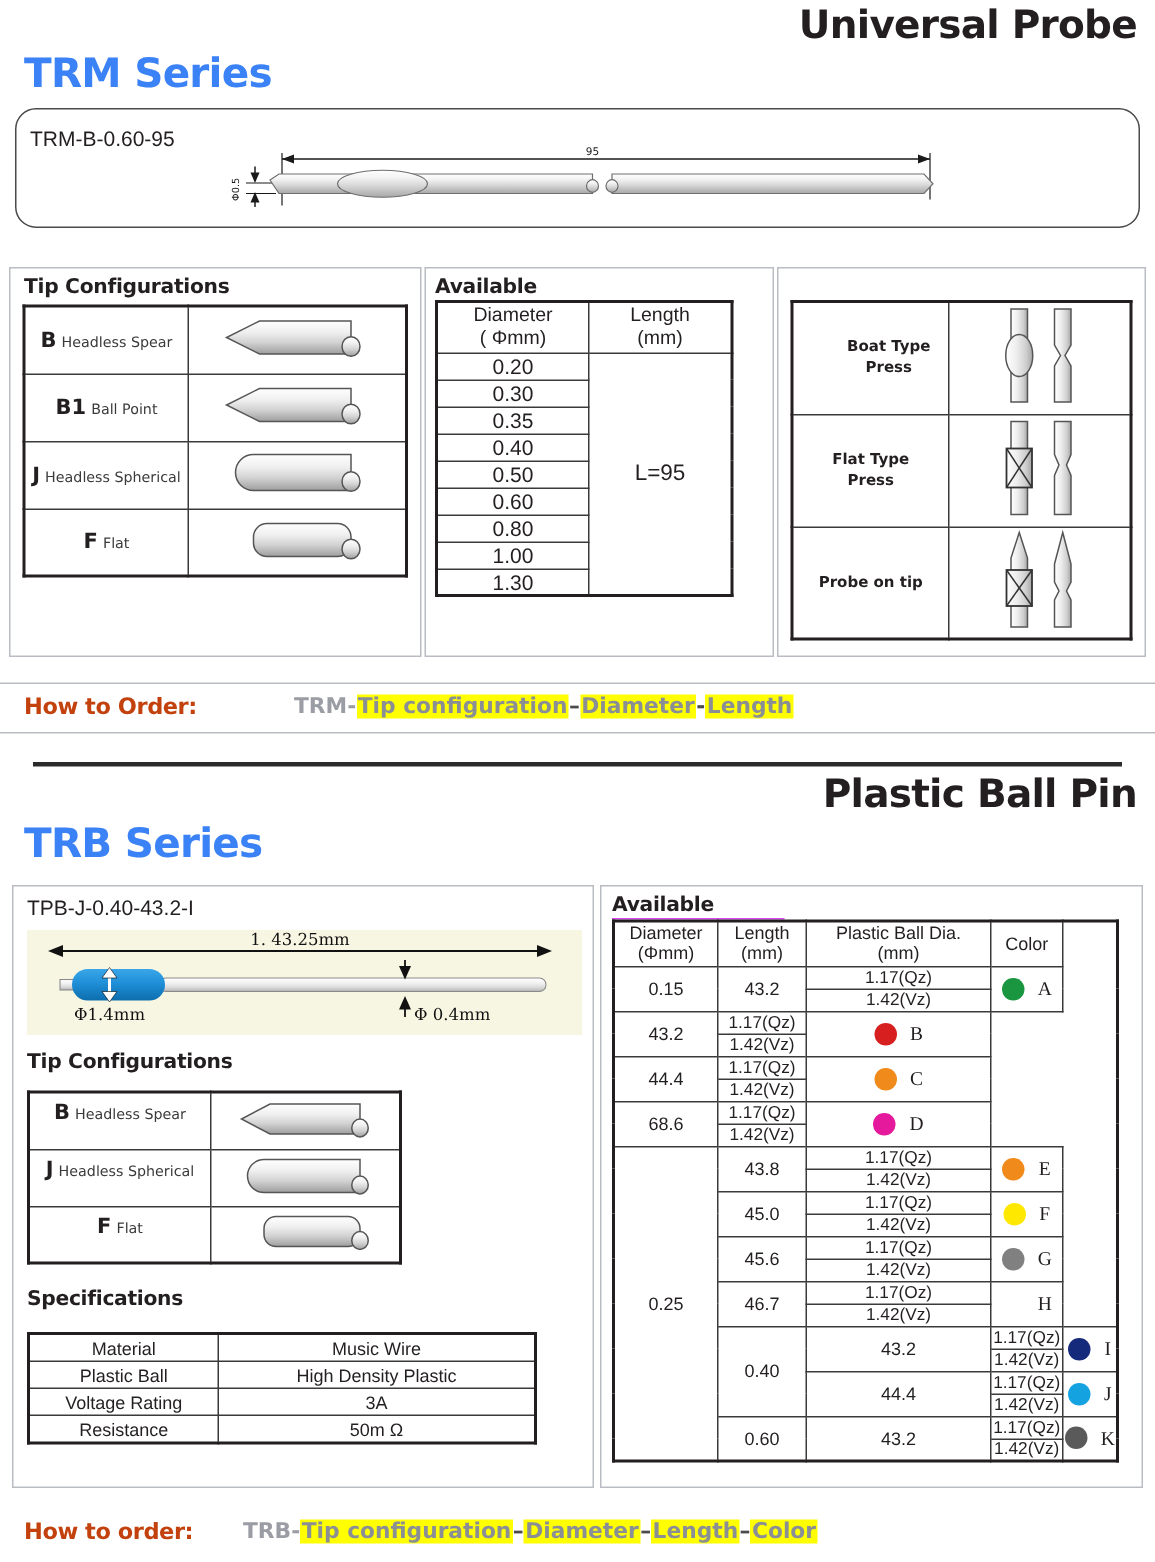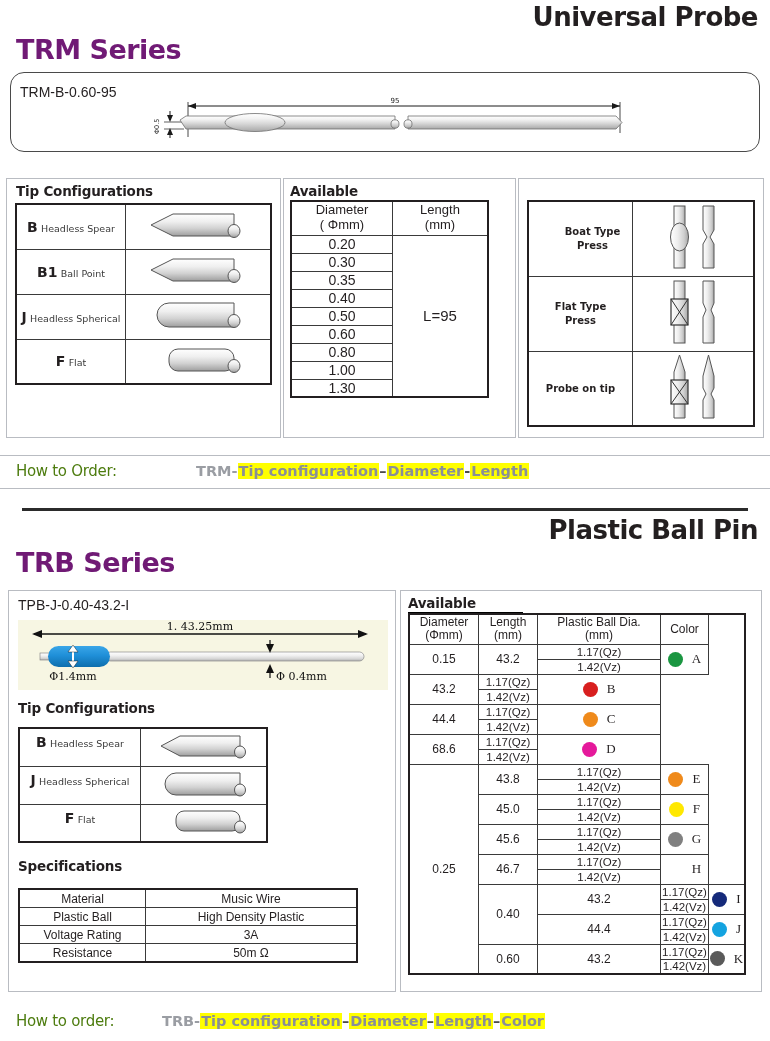--- a/index.html
+++ b/index.html
@@ -14,53 +14,53 @@
   .page{position:relative;width:770px;height:1041px;}
 
   
   .big-title{
     position:absolute;right:12px;
     font-size:26px;font-weight:bold;letter-spacing:-0.5px;
     color:#231f20;font-family:"DejaVu Sans", sans-serif;
   }
   .series-title{
     position:absolute;left:16px;
-    font-size:27px;font-weight:bold;color:#701a75;
+    font-size:27px;font-weight:bold;color:#3b82f6;
     letter-spacing:-0.5px;font-family:"DejaVu Sans", sans-serif;
   }
   .hrule{position:absolute;left:22px;width:726px;height:3px;background:#2b2b2b;}
 
   
   .panel{position:absolute;border:1px solid #b9bcc2;background:#fff;box-sizing:border-box;}
   .panel-round{border-radius:14px;border:1px solid #4a4a4a;}
 
   .sec-head{
     position:absolute;font-size:13.5px;font-weight:bold;color:#231f20;
     font-family:"DejaVu Sans", sans-serif;letter-spacing:-0.2px;
   }
-  .sec-head-ul{border-bottom:2px solid #000000;padding-bottom:1px;}
+  .sec-head-ul{border-bottom:2px solid #d946ef;padding-bottom:1px;}
 
   
   table.grid{border-collapse:collapse;position:absolute;background:#fff;}
   table.grid td,table.grid th{
     border:1px solid #3a3a3a;text-align:center;vertical-align:middle;
     font-size:12px;font-weight:normal;color:#231f20;padding:0;
   }
   table.grid{border:2px solid #231f20;}
 
   .tipcell{text-align:left;padding-left:9px;}
   .tipcode{font-size:14px;font-weight:bold;font-family:"DejaVu Sans", sans-serif;}
   .tipname{font-size:9.5px;color:#3a3a3a;font-family:"DejaVu Sans", sans-serif;}
 
   .presslbl{font-size:10px;font-weight:bold;line-height:1.35;font-family:"DejaVu Sans", sans-serif;}
 
   
   .order-band{position:absolute;left:0;width:770px;border-top:1px solid #b9bcc2;border-bottom:1px solid #b9bcc2;background:#fff;}
   .order-label{
-    position:absolute;font-size:15px;font-weight:normal;color:#4d7c0f;
+    position:absolute;font-size:15px;font-weight:bold;color:#c2410c;
     font-family:"DejaVu Sans", sans-serif;letter-spacing:-0.3px;
   }
   .order-seq{position:absolute;font-size:14.5px;font-weight:bold;font-family:"DejaVu Sans", sans-serif;white-space:nowrap;}
   .ord-prefix{color:#9a9da3;}
   .ord-dash{color:#4b4b4b;}
   .ord-hl{background:#ffff00;color:#8a8f96;padding:0 1px;}
 
   
   .trm-code{position:absolute;left:20px;top:84px;font-size:14px;color:#231f20;}
 

